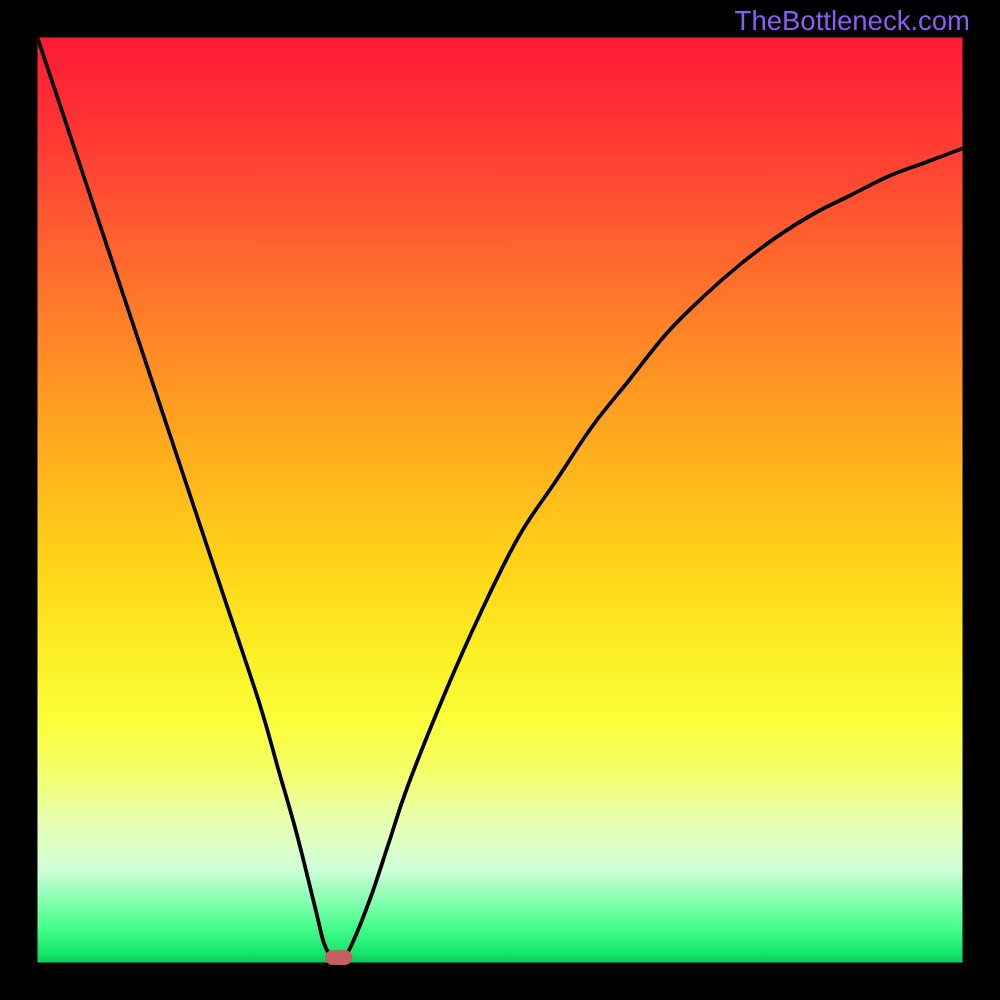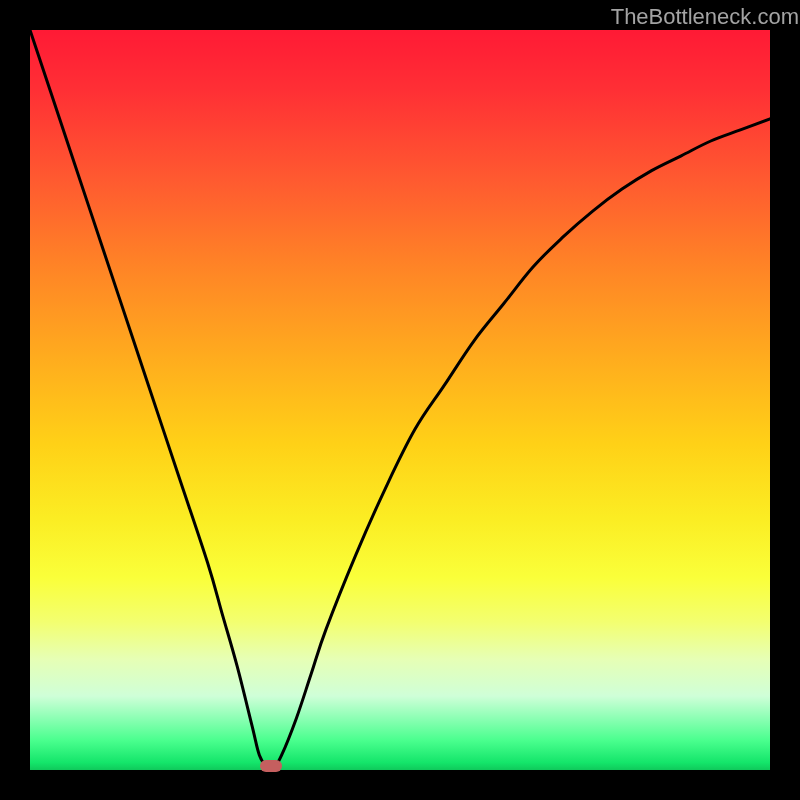--- a/index.html
+++ b/index.html
@@ -6,22 +6,22 @@
   body {
     width: 800px;
     height: 800px;
     background: #000;
     position: relative;
     font-family: Arial, Helvetica, sans-serif;
   }
   .attribution {
     position: absolute;
     top: 4px;
-    right: 1px;
-    color: #a3a3a3;
+    right: 24px;
+    color: #8b5cf6;
     font-size: 22px;
     font-weight: 400;
     z-index: 10;
   }
   .plot-area {
     position: absolute;
     left: 30px;
     top: 30px;
     width: 740px;
     height: 740px;

